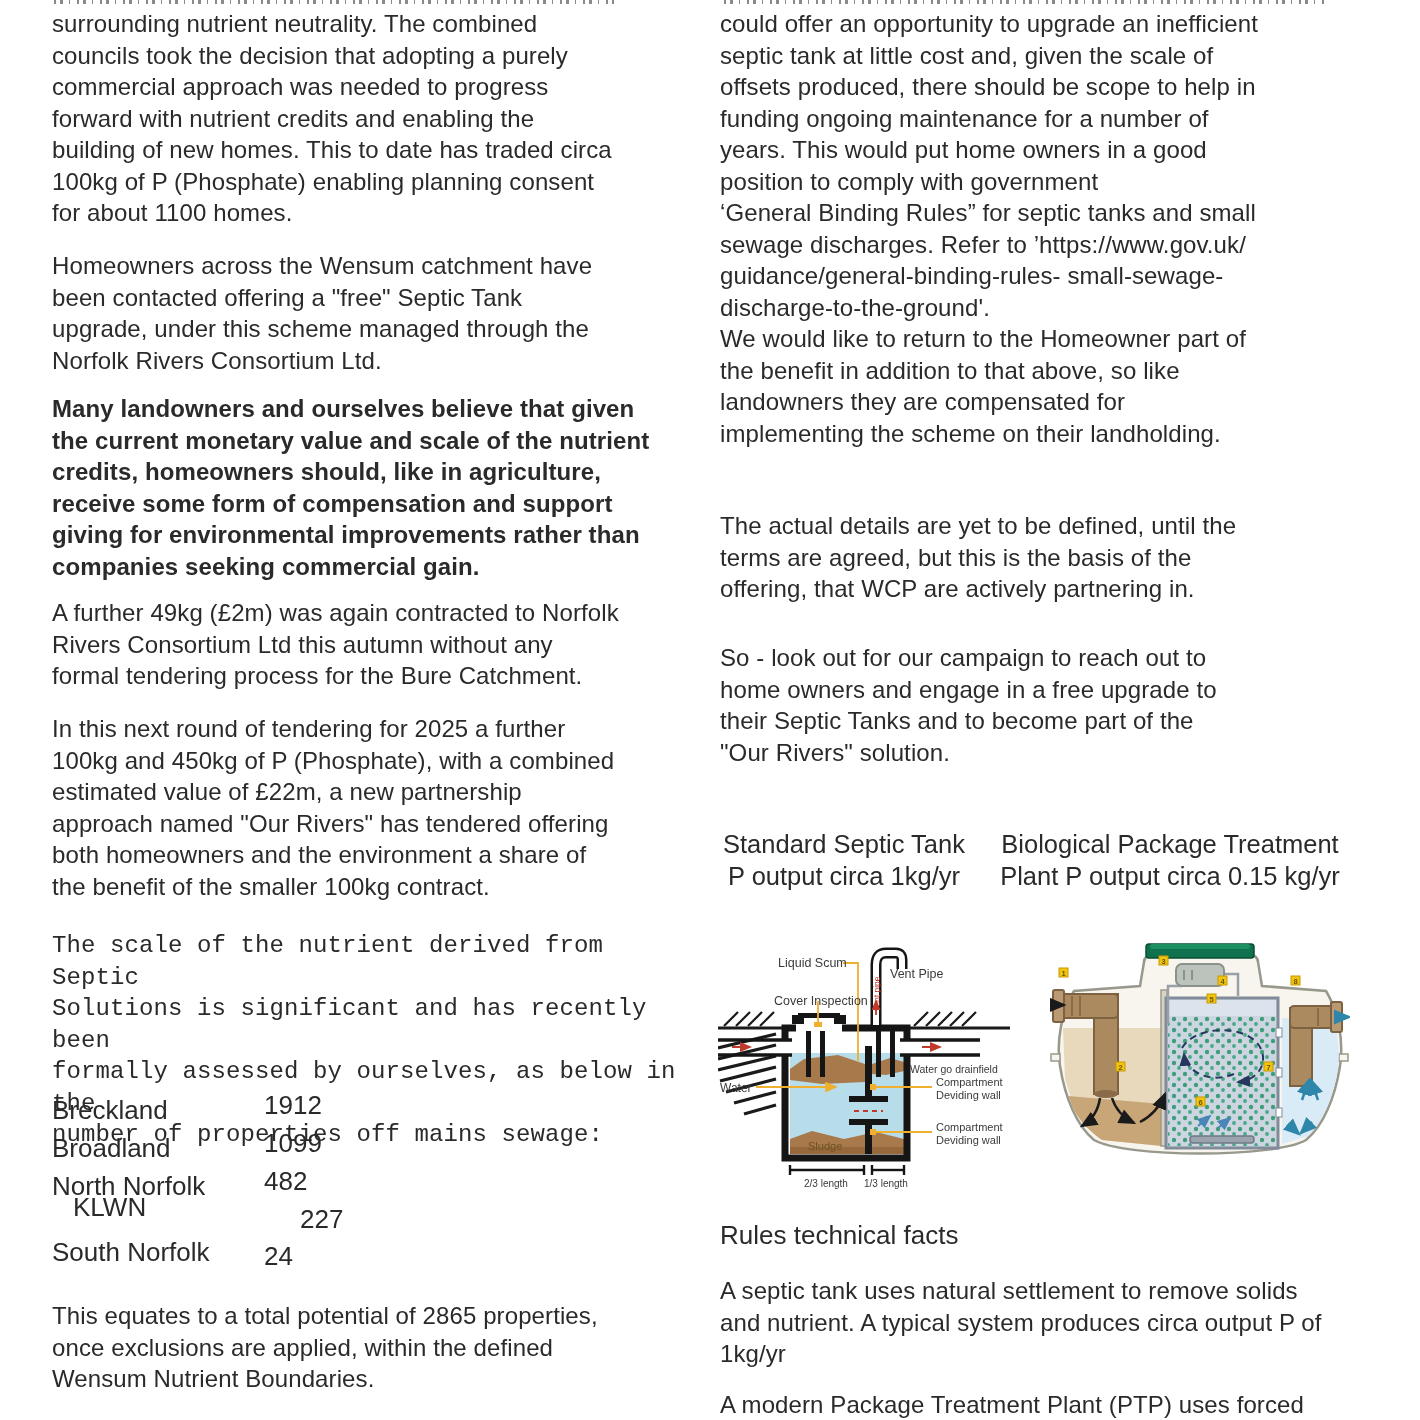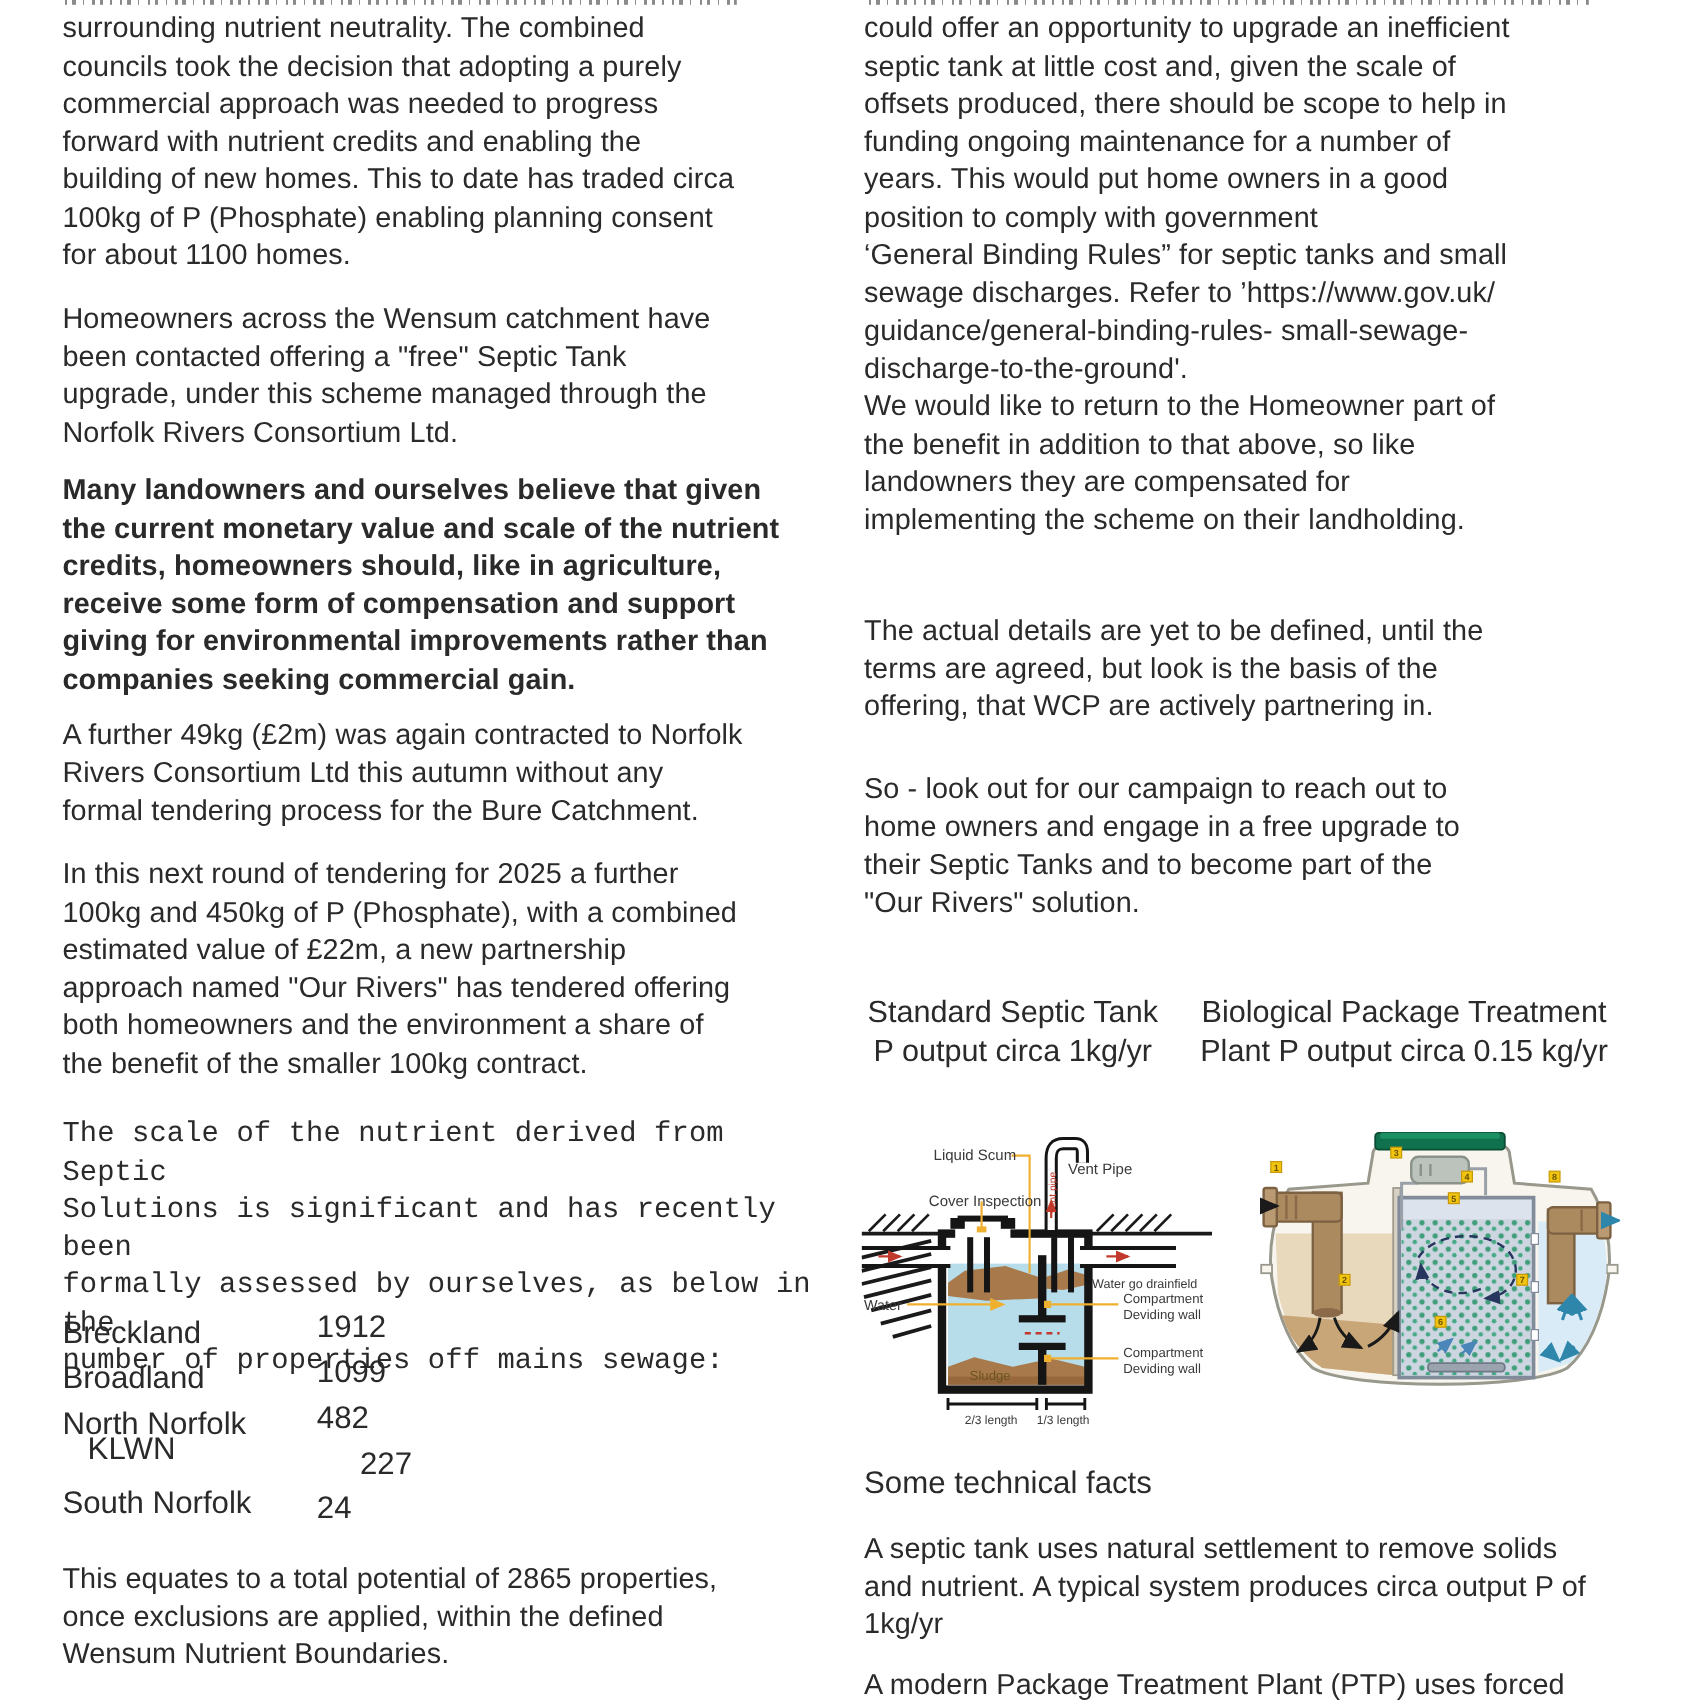--- a/index.html
+++ b/index.html
@@ -107,33 +107,33 @@
 position to comply with government
 ‘General Binding Rules” for septic tanks and small
 sewage discharges. Refer to ’https://www.gov.uk/
 guidance/general-binding-rules- small-sewage-
 discharge-to-the-ground'.
 We would like to return to the Homeowner part of
 the benefit in addition to that above, so like
 landowners they are compensated for
 implementing the scheme on their landholding.</div>
   <div class="para" id="rp2">The actual details are yet to be defined, until the
-terms are agreed, but look is the basis of the
+terms are agreed, but this is the basis of the
 offering, that WCP are actively partnering in.</div>
   <div class="para" id="rp3">So - look out for our campaign to reach out to
 home owners and engage in a free upgrade to
 their Septic Tanks and to become part of the
 "Our Rivers" solution.</div>
 
   <div class="caption" id="cap-left">Standard Septic Tank
 P output circa 1kg/yr</div>
   <div class="caption" id="cap-right">Biological Package Treatment
 Plant P output circa 0.15 kg/yr</div>
 
-  <div id="tech-heading">Some technical facts</div>
+  <div id="tech-heading">Rules technical facts</div>
   <div class="para" id="techp1">A septic tank uses natural settlement to remove solids
 and nutrient. A typical system produces circa output P of
 1kg/yr</div>
   <div class="para" id="techp2">A modern Package Treatment Plant (PTP) uses forced</div>
 </div>
 
 <svg id="diagram-septic" viewBox="0 0 292 302">
   <defs>
     <marker id="ah-orange" markerWidth="8" markerHeight="8" refX="6" refY="3" orient="auto">
       <path d="M0,0 L7,3 L0,6 Z" fill="#efaf2f"></path>

